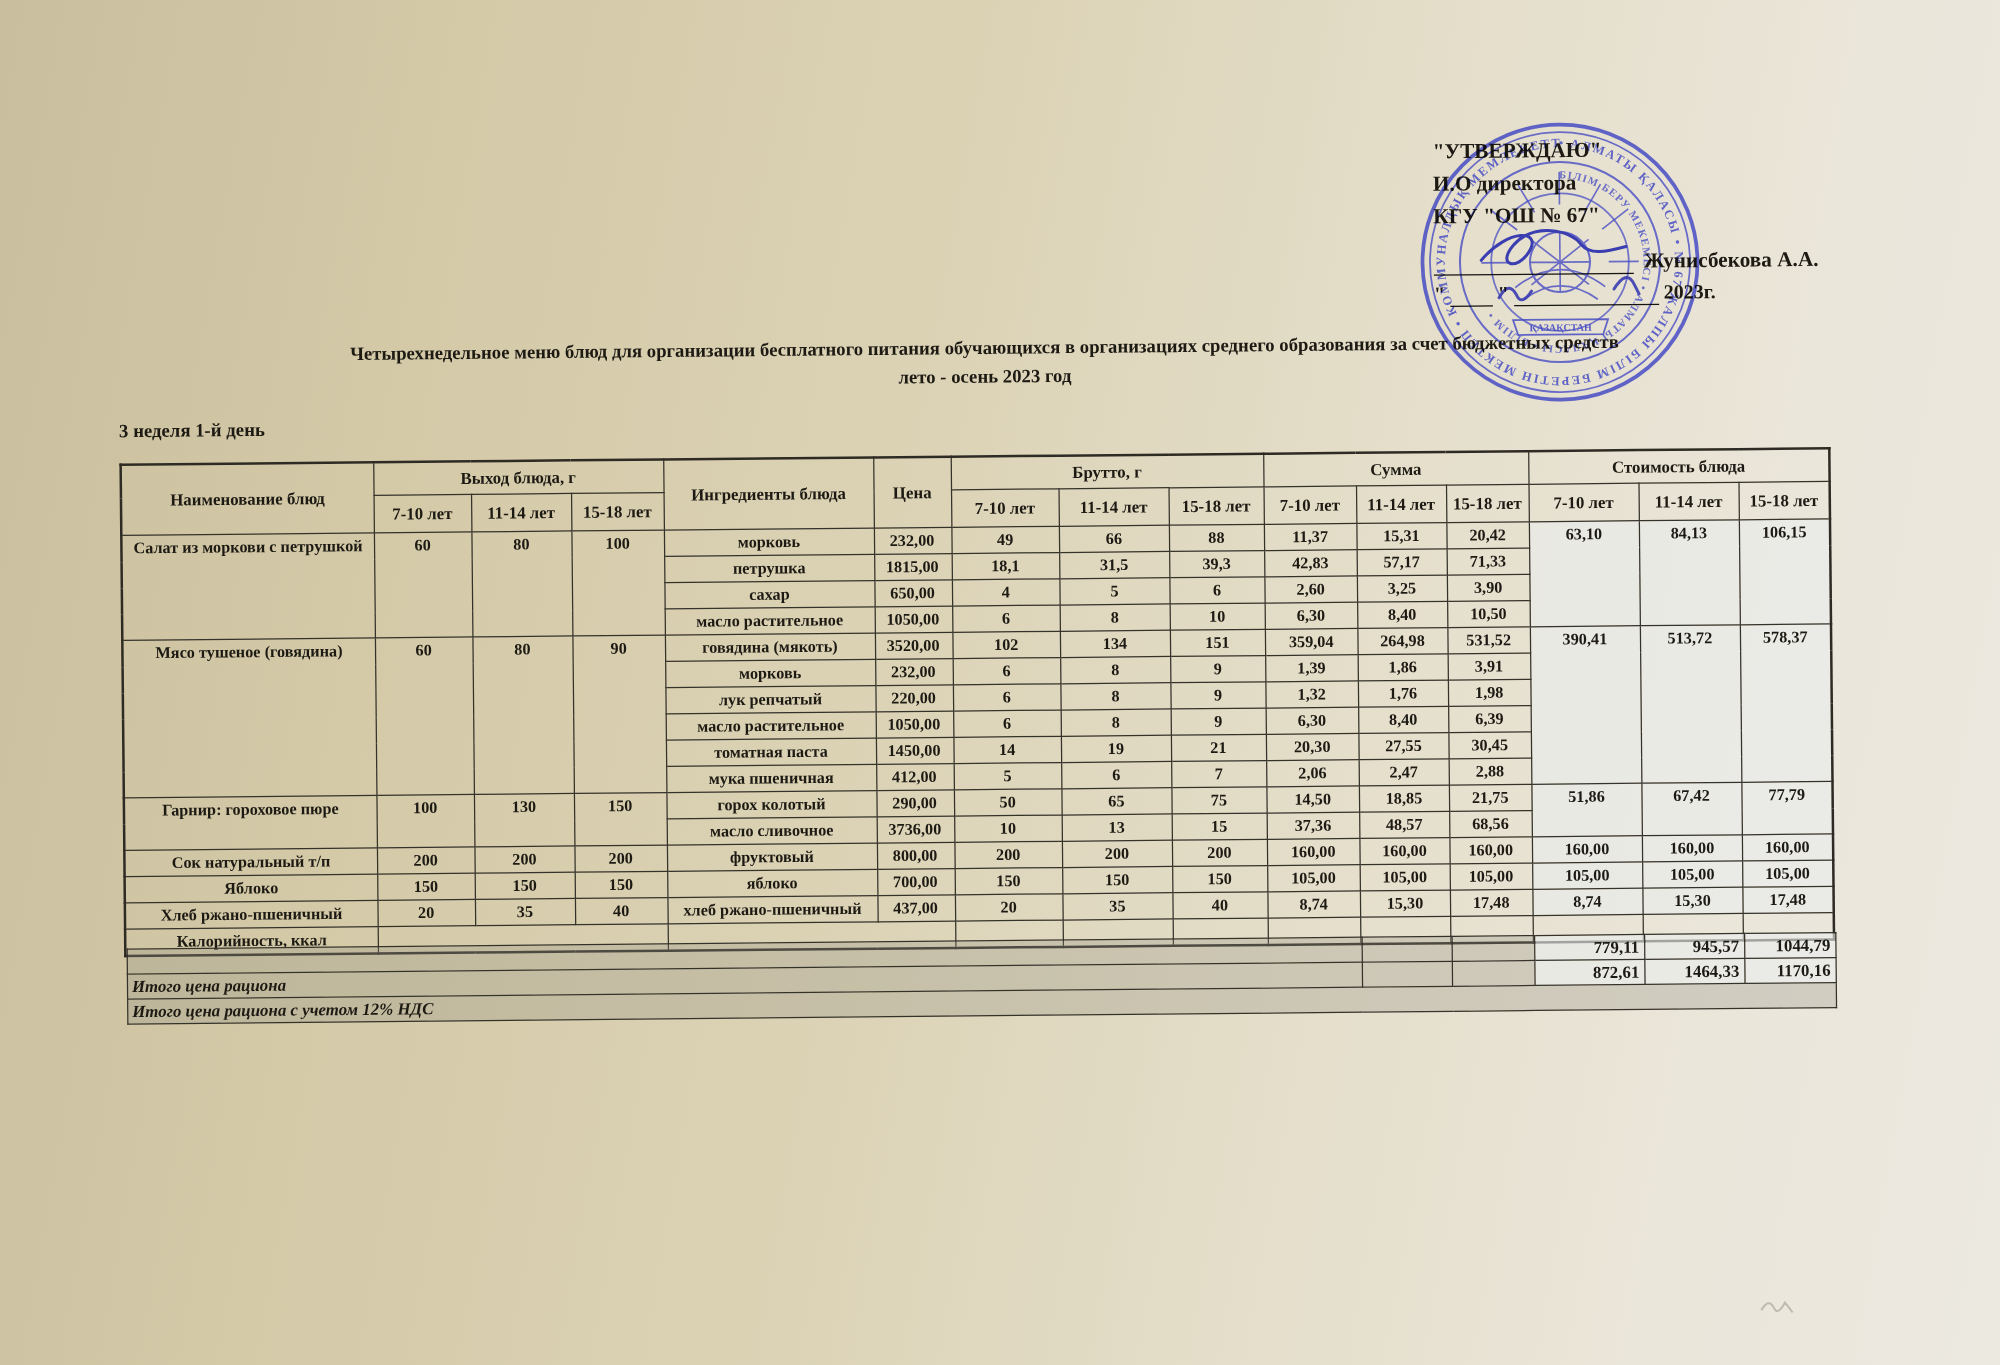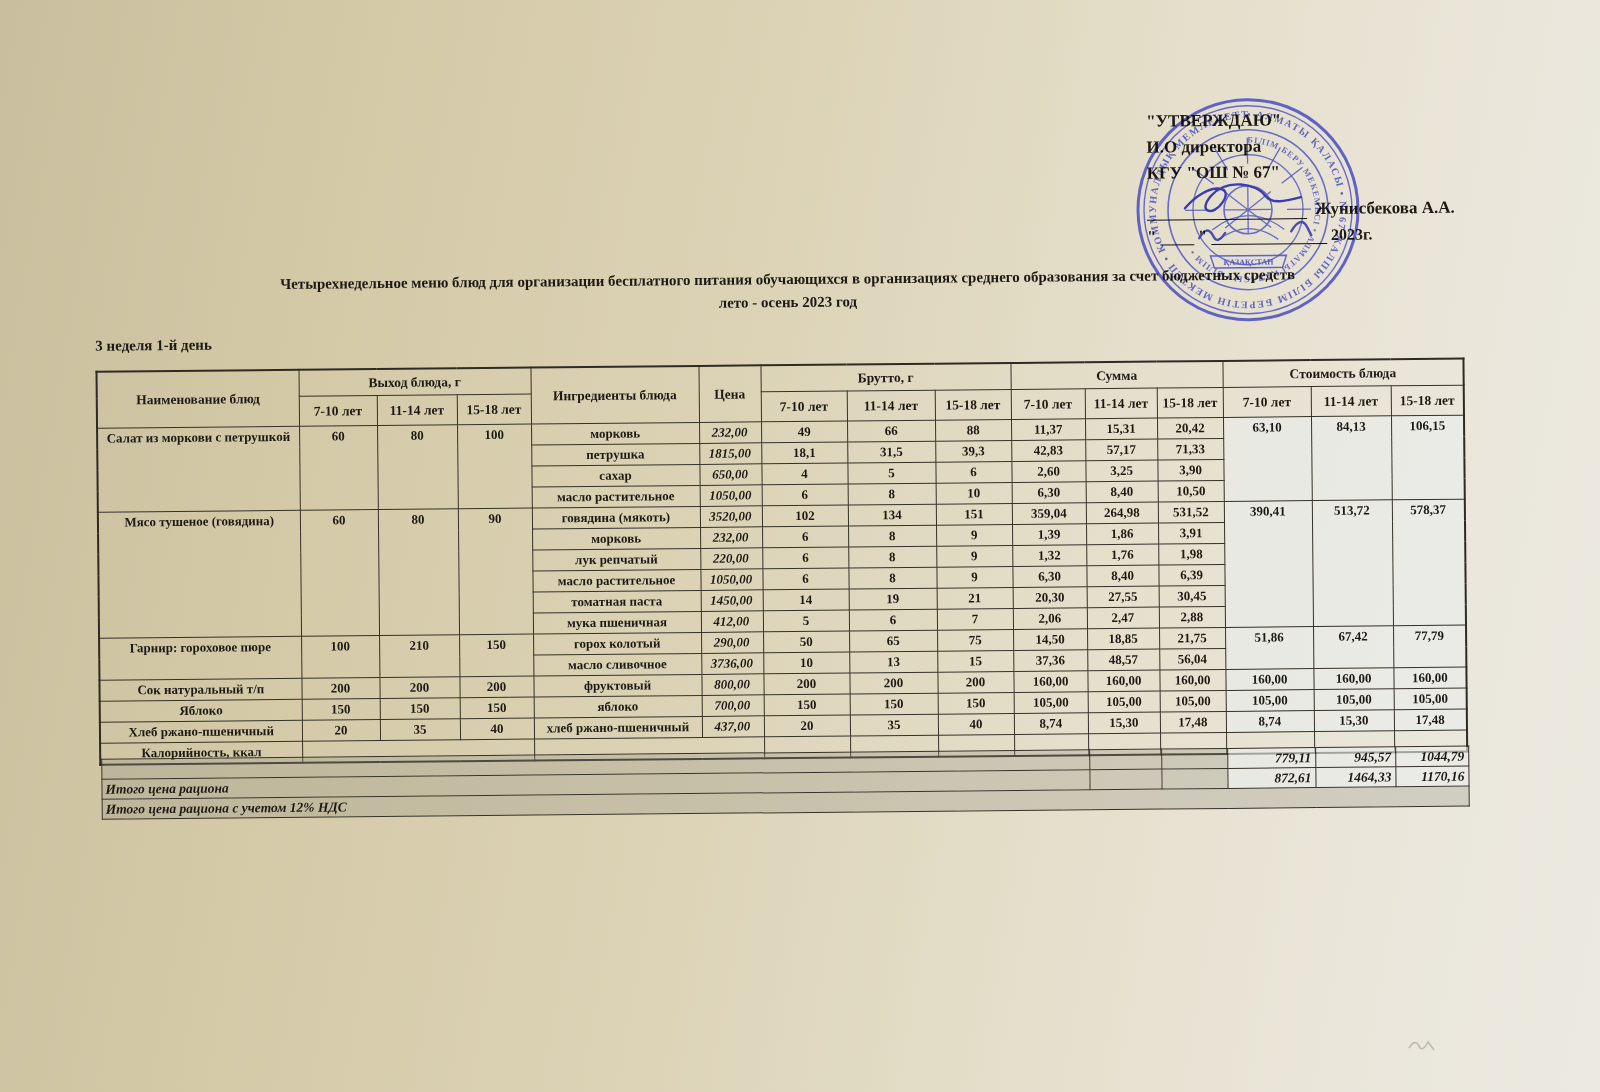--- a/index.html
+++ b/index.html
@@ -22,21 +22,21 @@
   
   table{border-collapse:collapse;table-layout:fixed;}
   #menu-table{left:97px;top:364px;width:1367px;z-index:1;border:2px solid #2e2b24;}
   #totals-table{left:99px;top:752px;width:1367px;z-index:1;border:1.8px solid #2e2b24;}
   th,td{border:1.5px solid #35322a;padding:0 3px;font-weight:bold;overflow:hidden;white-space:nowrap;}
   thead th{font-size:13.5px;text-align:center;}
   thead tr.h1 th{height:25px;}
   thead tr.h2 th{height:29px;}
   #menu-table td{height:20px;font-size:13px;line-height:19px;text-align:center;vertical-align:top;}
   td.al{text-align:left;}
-  td.ar{text-align:right;padding-right:4px;font-style:italic;}
+  td.ar{text-align:right;padding-right:4px;}
   td.lite{background:rgba(234,237,237,.62);}
   #totals-table td{height:19px;font-size:13.5px;line-height:18px;vertical-align:middle;}
   td.it{font-style:italic;}
   td.shade{background:rgba(150,146,132,.30);}
   
   #ink{left:1118px;top:84px;width:370px;height:266px;z-index:3;pointer-events:none;mix-blend-mode:multiply;opacity:.92;}
   #stray{left:1398px;top:1036px;width:40px;height:28px;z-index:1;opacity:.45;}
 </style>
 </head>
 <body>
@@ -250,21 +250,21 @@
           <td>5</td>
           <td>6</td>
           <td>7</td>
           <td>2,06</td>
           <td>2,47</td>
           <td>2,88</td>
         </tr>
         <tr>
           <td rowspan="2" class="al">Гарнир: гороховое пюре</td>
           <td rowspan="2">100</td>
-          <td rowspan="2">210</td>
+          <td rowspan="2">130</td>
           <td rowspan="2">150</td>
           <td class="al">горох колотый</td>
           <td class="ar">290,00</td>
           <td>50</td>
           <td>65</td>
           <td>75</td>
           <td>14,50</td>
           <td>18,85</td>
           <td>21,75</td>
           <td rowspan="2" class="lite">51,86</td>
@@ -272,21 +272,21 @@
           <td rowspan="2" class="lite">77,79</td>
         </tr>
         <tr>
           <td class="al">масло сливочное</td>
           <td class="ar">3736,00</td>
           <td>10</td>
           <td>13</td>
           <td>15</td>
           <td>37,36</td>
           <td>48,57</td>
-          <td>56,04</td>
+          <td>68,56</td>
         </tr>
         <tr>
           <td rowspan="1" class="al">Сок натуральный т/п</td>
           <td rowspan="1">200</td>
           <td rowspan="1">200</td>
           <td rowspan="1">200</td>
           <td class="al">фруктовый</td>
           <td class="ar">800,00</td>
           <td>200</td>
           <td>200</td>

